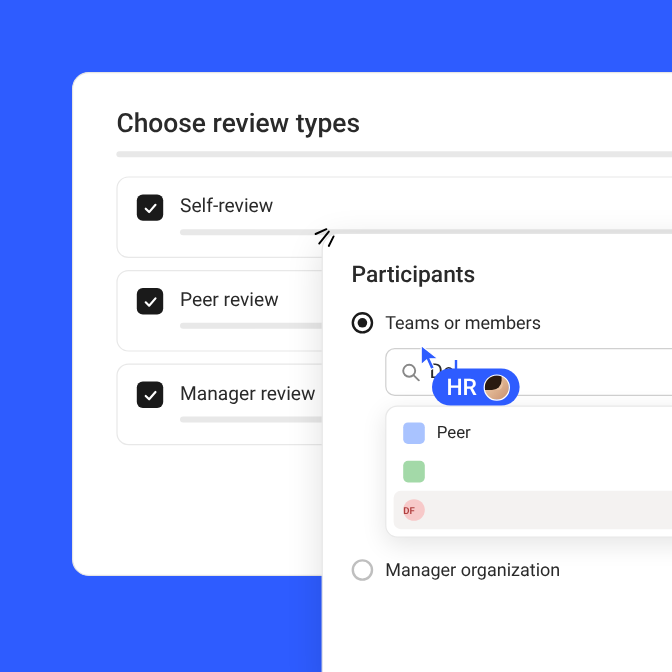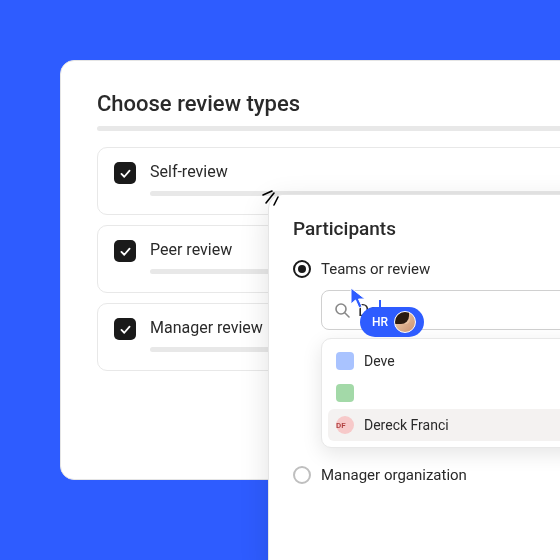--- a/index.html
+++ b/index.html
@@ -118,21 +118,21 @@
 
   .cursor-group {
     position: absolute; left: 350px; top: 287px; z-index: 10;
   }
   .cursor-svg { width: 18px; height: 22px; }
   .cursor-tag {
     background: #2E5CFF; color: #fff;
     border-radius: 16px;
     padding: 4px 8px 4px 12px;
     display: flex; align-items: center; gap: 6px;
-    font-size: 12px; font-weight: 500;
+    font-size: 19px; font-weight: 500;
     margin-top: -6px; margin-left: 10px;
     white-space: nowrap;
   }
   .cursor-avatar {
     width: 22px; height: 22px; border-radius: 50%;
     background: linear-gradient(135deg, #F5D5B0, #C89070);
     border: 1.5px solid #fff;
     position: relative; overflow: hidden;
   }
   .cursor-avatar::before {
@@ -194,48 +194,47 @@
   <path d="M6 26 L14 16" stroke="#000" stroke-width="1.6" stroke-linecap="round"></path>
   <path d="M14 28 L18 20" stroke="#000" stroke-width="1.6" stroke-linecap="round"></path>
   <path d="M3 18 L12 14" stroke="#000" stroke-width="1.6" stroke-linecap="round"></path>
 </svg>
 
 <div class="card card-participants">
   <div class="card-title">Participants</div>
 
   <div class="radio-row">
     <div class="radio selected"></div>
-    <span>Teams or review</span>
+    <span>Teams or members</span>
   </div>
 
   <div class="search-section">
     <div class="search-box">
       <svg viewBox="0 0 16 16">
           <circle cx="7" cy="7" r="5" stroke="#888" stroke-width="1.6" fill="none"></circle>
           <line x1="11" y1="11" x2="15" y2="15" stroke="#888" stroke-width="1.6" stroke-linecap="round"></line>
         </svg>
       <span class="search-text">
           <span>De</span>
           <span class="caret"></span>
         </span>
     </div>
 
     <div class="dropdown">
       <div class="dd-item">
         <span class="dd-swatch" style="background:#A9C3FF"></span>
-        <span>Deve</span>
+        <span>Peer</span>
       </div>
       <div class="dd-item">
         <span class="dd-swatch" style="background:#A3D9A8"></span>
       </div>
       <div class="dd-item hover">
         <span class="dd-avatar" style="background:#F7C9C9">
             <span style="color:#B04040">DF</span>
           </span>
-        <span>Dereck Franci</span>
       </div>
     </div>
   </div>
 
   <div class="radio-row">
     <div class="radio unselected"></div>
     <span>Manager organization</span>
   </div>
 </div>
 

